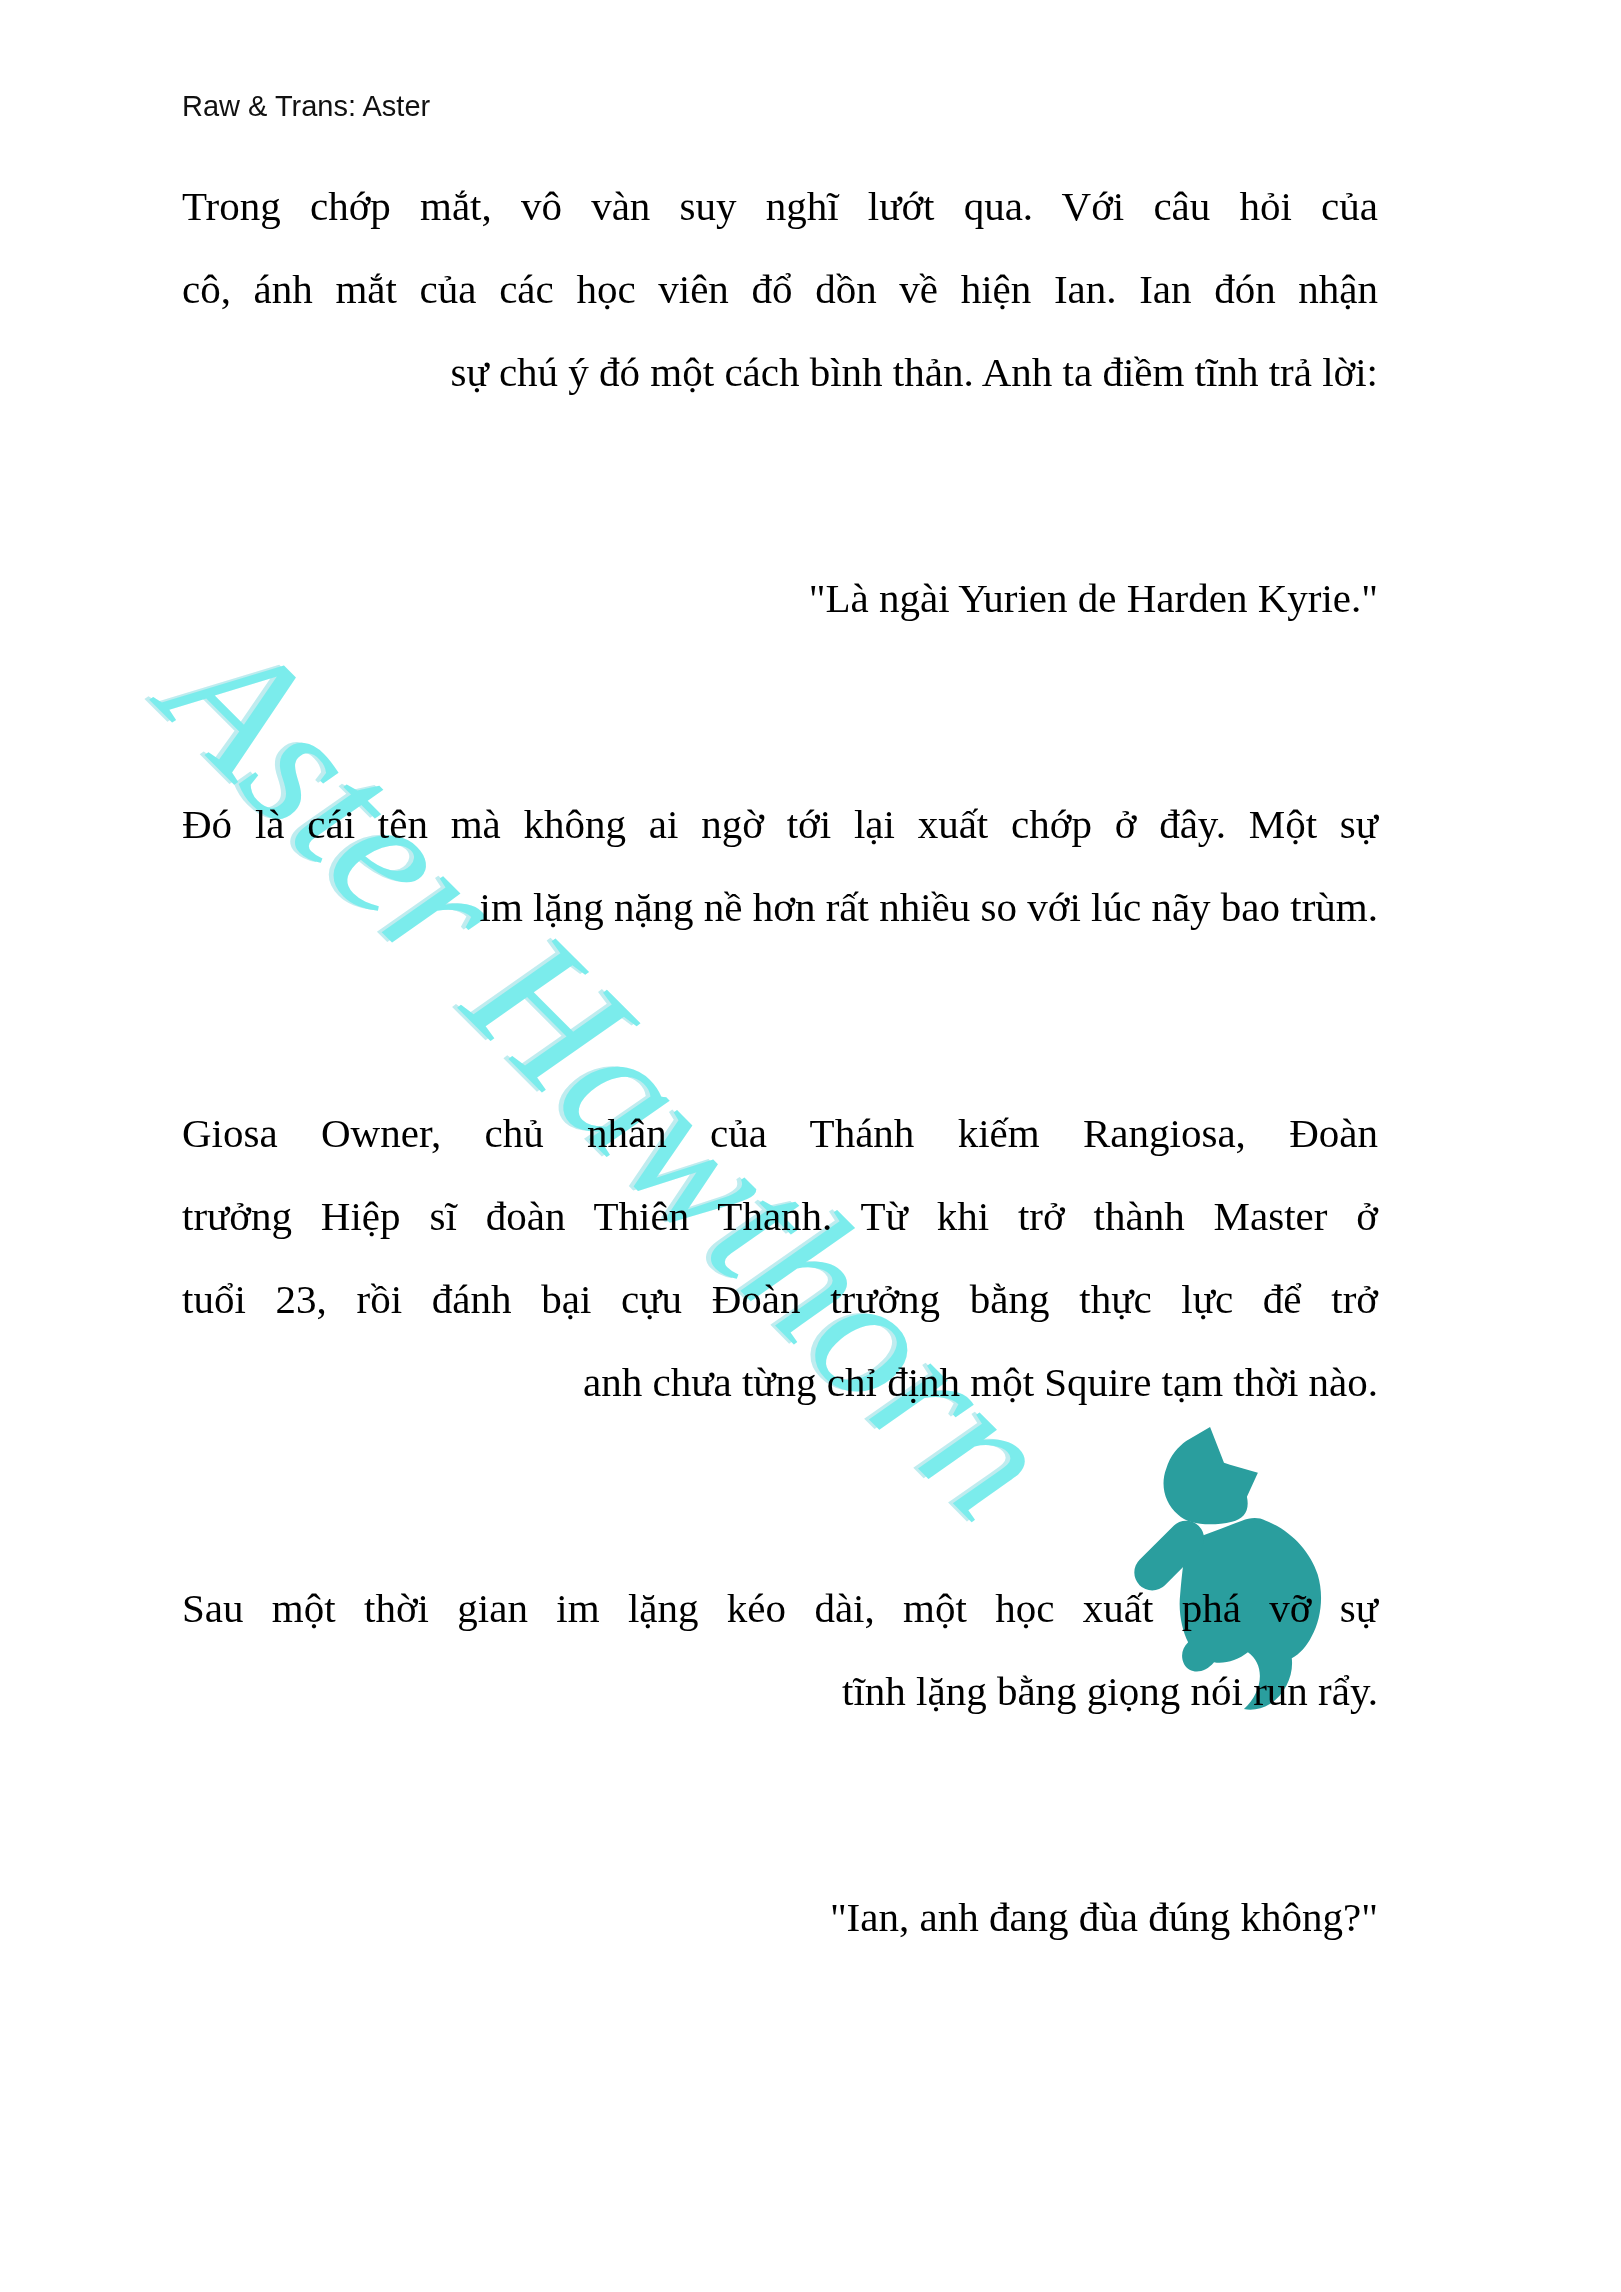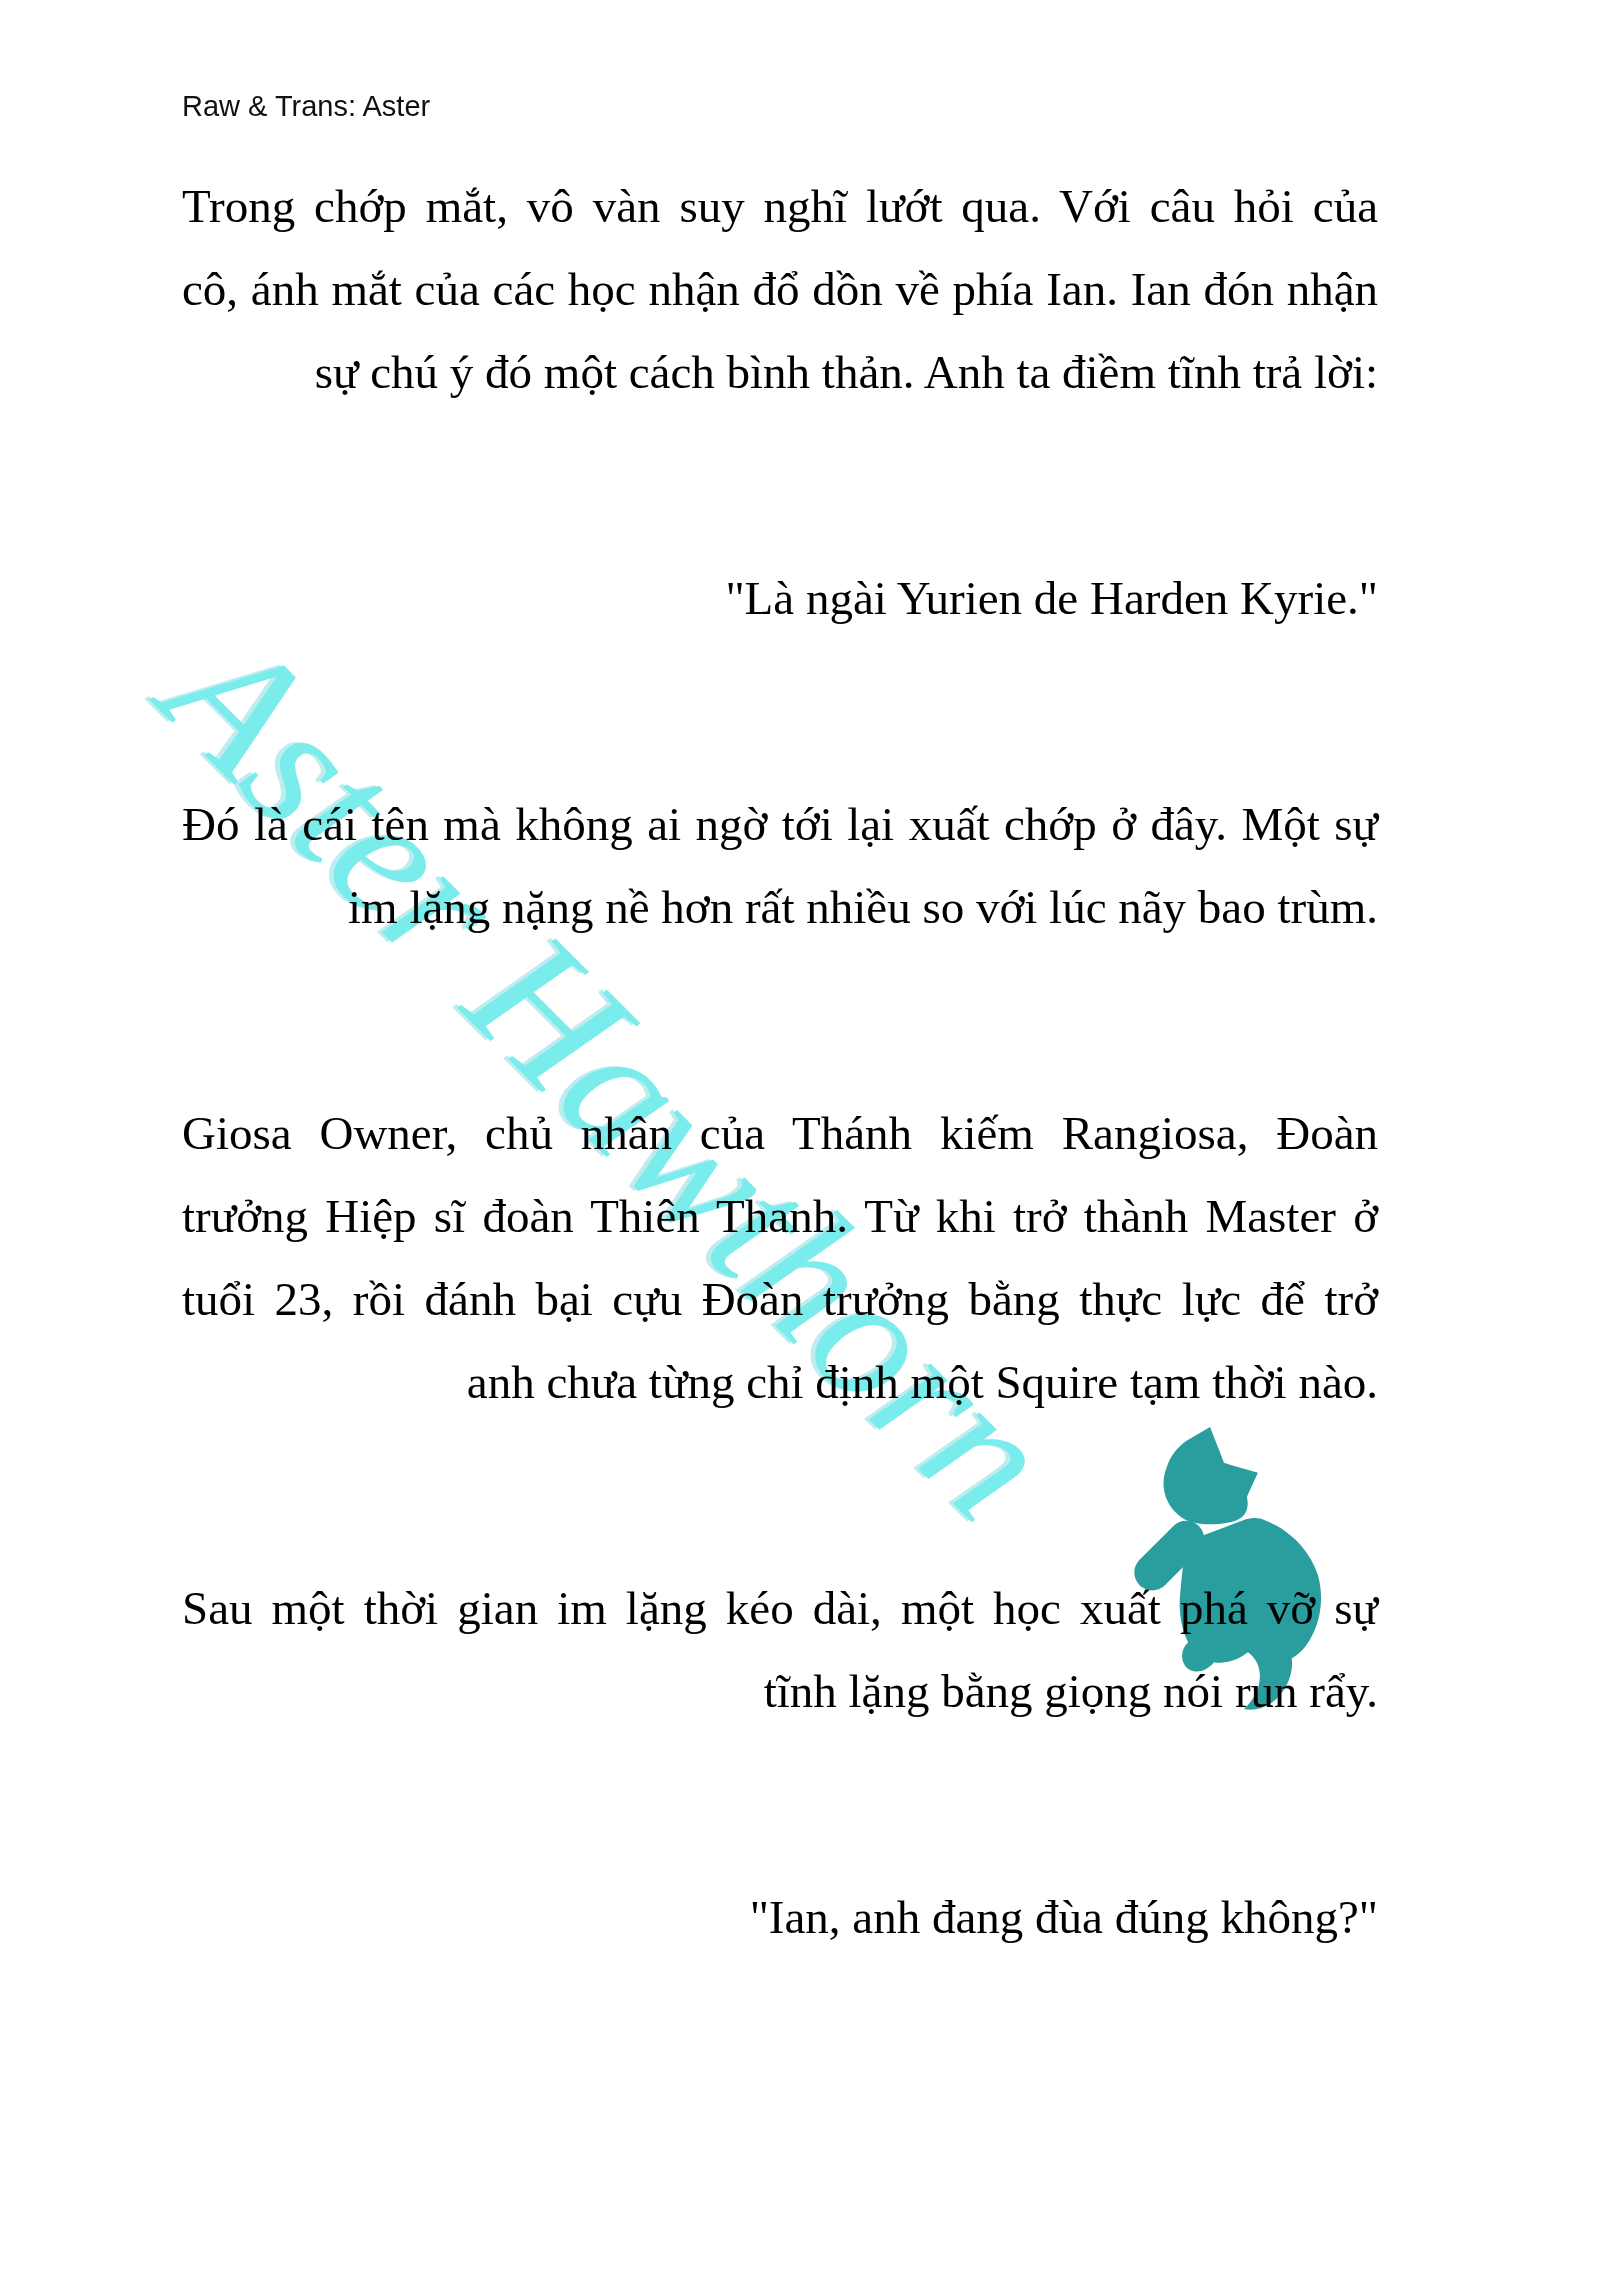--- a/index.html
+++ b/index.html
@@ -8,21 +8,21 @@
     background:#ffffff; overflow:hidden;
     font-family:"Liberation Serif", serif;
   }
   .credit {
     position:absolute; left:182px; top:90px;
     font-family:"Liberation Sans", sans-serif;
     font-size:29px; color:#111111; z-index:2;
   }
   .body-text {
     position:absolute; left:182px; top:165px; width:1196px;
-    font-size:47px; color:#000000; z-index:2;
+    font-size:41px; color:#000000; z-index:2;
   }
   .para { margin:0 0 143px 0; }
   .line { line-height:83px; text-align:right; }
   .just { text-align:justify; text-align-last:justify; }
   .watermark {
     position:absolute; left:263px; top:600px; z-index:0;
     font-family:"Liberation Serif", serif; font-style:italic;
     font-size:181px; line-height:1; white-space:nowrap;
     color:#7becec;
     text-shadow:-3.9px 2.9px 0 rgba(72,200,210,0.35);
@@ -68,21 +68,21 @@
       <path fill="none" stroke="#2a9e9e" stroke-width="36" stroke-linecap="round" d="M60,116 L26,150"></path>
     </svg>
   </div>
 
   <div class="credit">Raw &amp; Trans: Aster</div>
 
   <div class="body-text">
 
     <div class="para">
       <div class="line just">Trong chớp mắt, vô vàn suy nghĩ lướt qua. Với câu hỏi của</div>
-      <div class="line just">cô, ánh mắt của các học nhận đổ dồn về phía Ian. Ian đón nhận</div>
+      <div class="line just">cô, ánh mắt của các học viên đổ dồn về hiện Ian. Ian đón nhận</div>
       <div class="line">sự chú ý đó một cách bình thản. Anh ta điềm tĩnh trả lời:</div>
     </div>
 
     <div class="para">
       <div class="line">"Là ngài Yurien de Harden Kyrie."</div>
     </div>
 
     <div class="para">
       <div class="line just">Đó là cái tên mà không ai ngờ tới lại xuất chớp ở đây. Một sự</div>
       <div class="line">im lặng nặng nề hơn rất nhiều so với lúc nãy bao trùm.</div>

